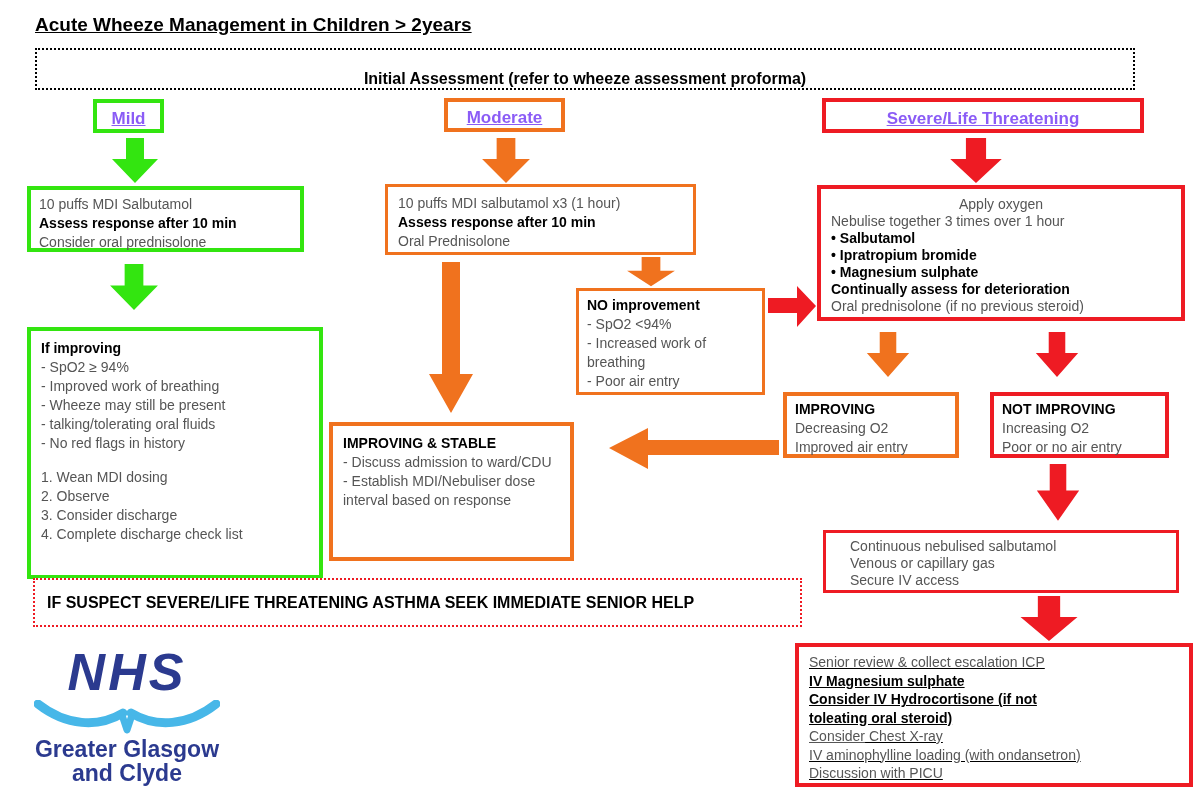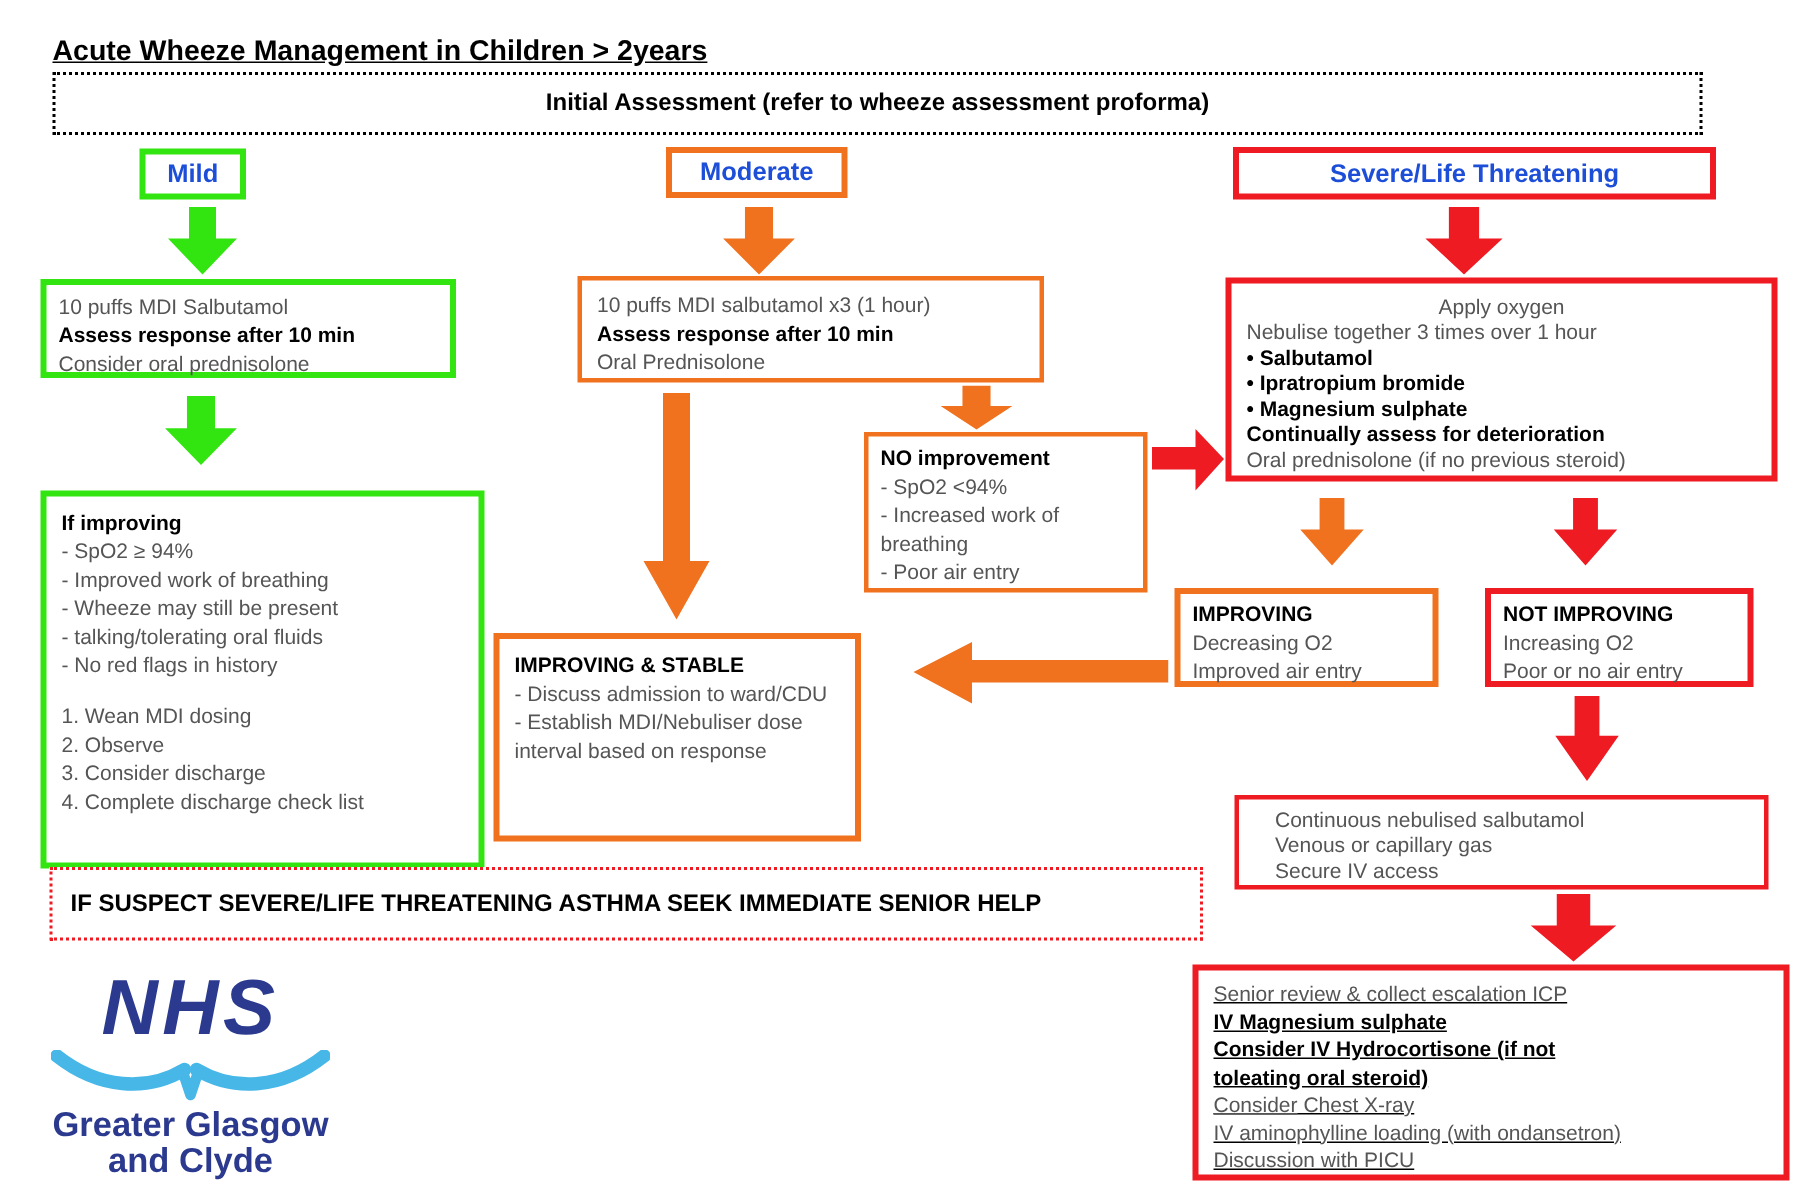--- a/index.html
+++ b/index.html
@@ -1,29 +1,29 @@
 <!DOCTYPE html>
 <html><head>
 <meta charset="utf-8">
 <style>
   html,body{margin:0;padding:0;background:#fff;}
   .page{position:relative;width:1201px;height:797px;background:#fff;overflow:hidden;
         font-family:"Liberation Sans",sans-serif;color:#000;}
   .abs{position:absolute;box-sizing:border-box;}
-  .title{left:35px;top:24px;font-size:19px;font-weight:bold;text-decoration:underline;color:#000;}
+  .title{left:35px;top:14px;font-size:19px;font-weight:bold;text-decoration:underline;color:#000;}
   .box{position:absolute;box-sizing:border-box;background:#fff;}
   .dotted-black{border:2px dotted #000;}
   .dotted-red{border:2px dotted #ee1b23;}
   .bgreen{border:4px solid #33e510;}
   .borange{border:4px solid #f0721e;}
   .borange3{border:3px solid #f0721e;}
   .bred{border:4px solid #ee1b23;}
   .bred3{border:3px solid #ee1b23;}
-  .center{display:flex;align-items:center;justify-content:center;text-align:center;}
-  .hdr{font-weight:bold;font-size:17px;color:#1d4ed8;}
+  .center{display:flex;align-items:flex-end;justify-content:center;text-align:center;}
+  .hdr{font-weight:bold;font-size:17px;color:#8b5cf6;text-decoration:underline;}
   .ln{font-size:14px;line-height:19px;color:#555;}
   .b{font-weight:bold;color:#000;}
   .u{text-decoration:underline;}
   .initial-label{font-size:16px;font-weight:bold;color:#000;}
   .warning-label{font-size:16px;font-weight:bold;color:#000;}
   .pad1{padding:5px 8px;}
   .pad2{padding:8px 10px;}
   .spacer{height:15px;}
   .arrow{position:absolute;}
   .fg-green{fill:#33e510;}

